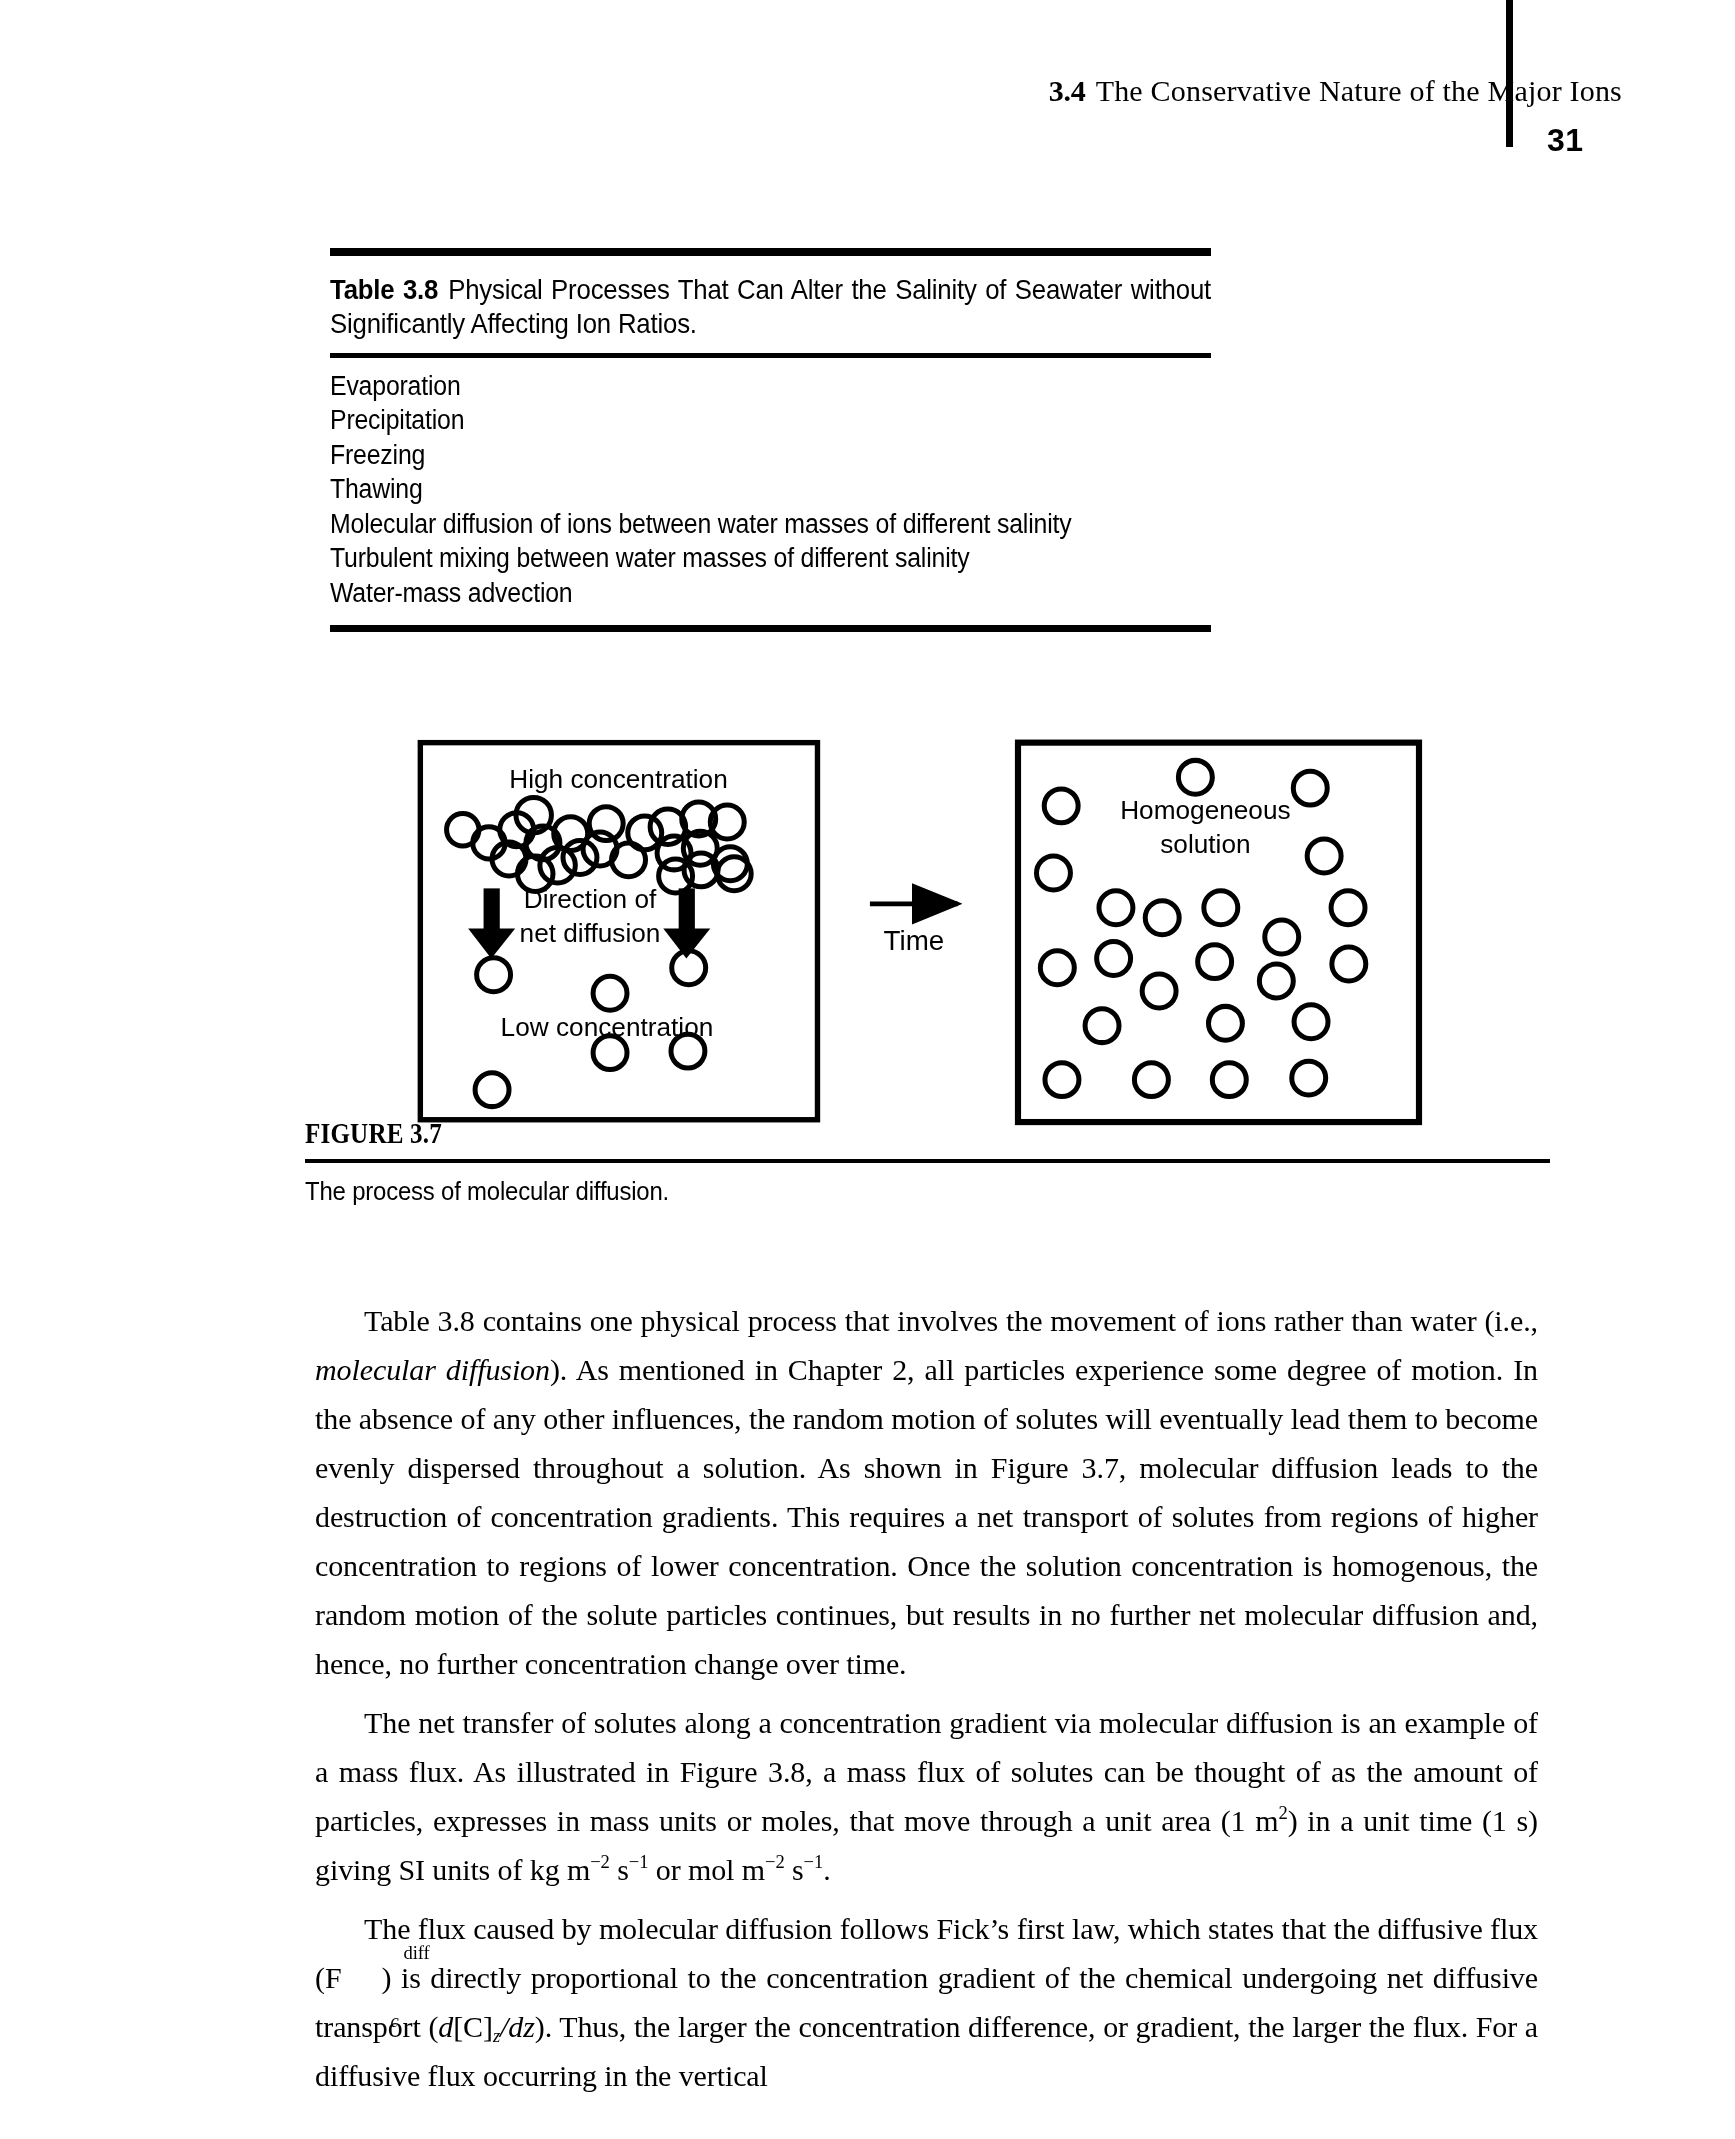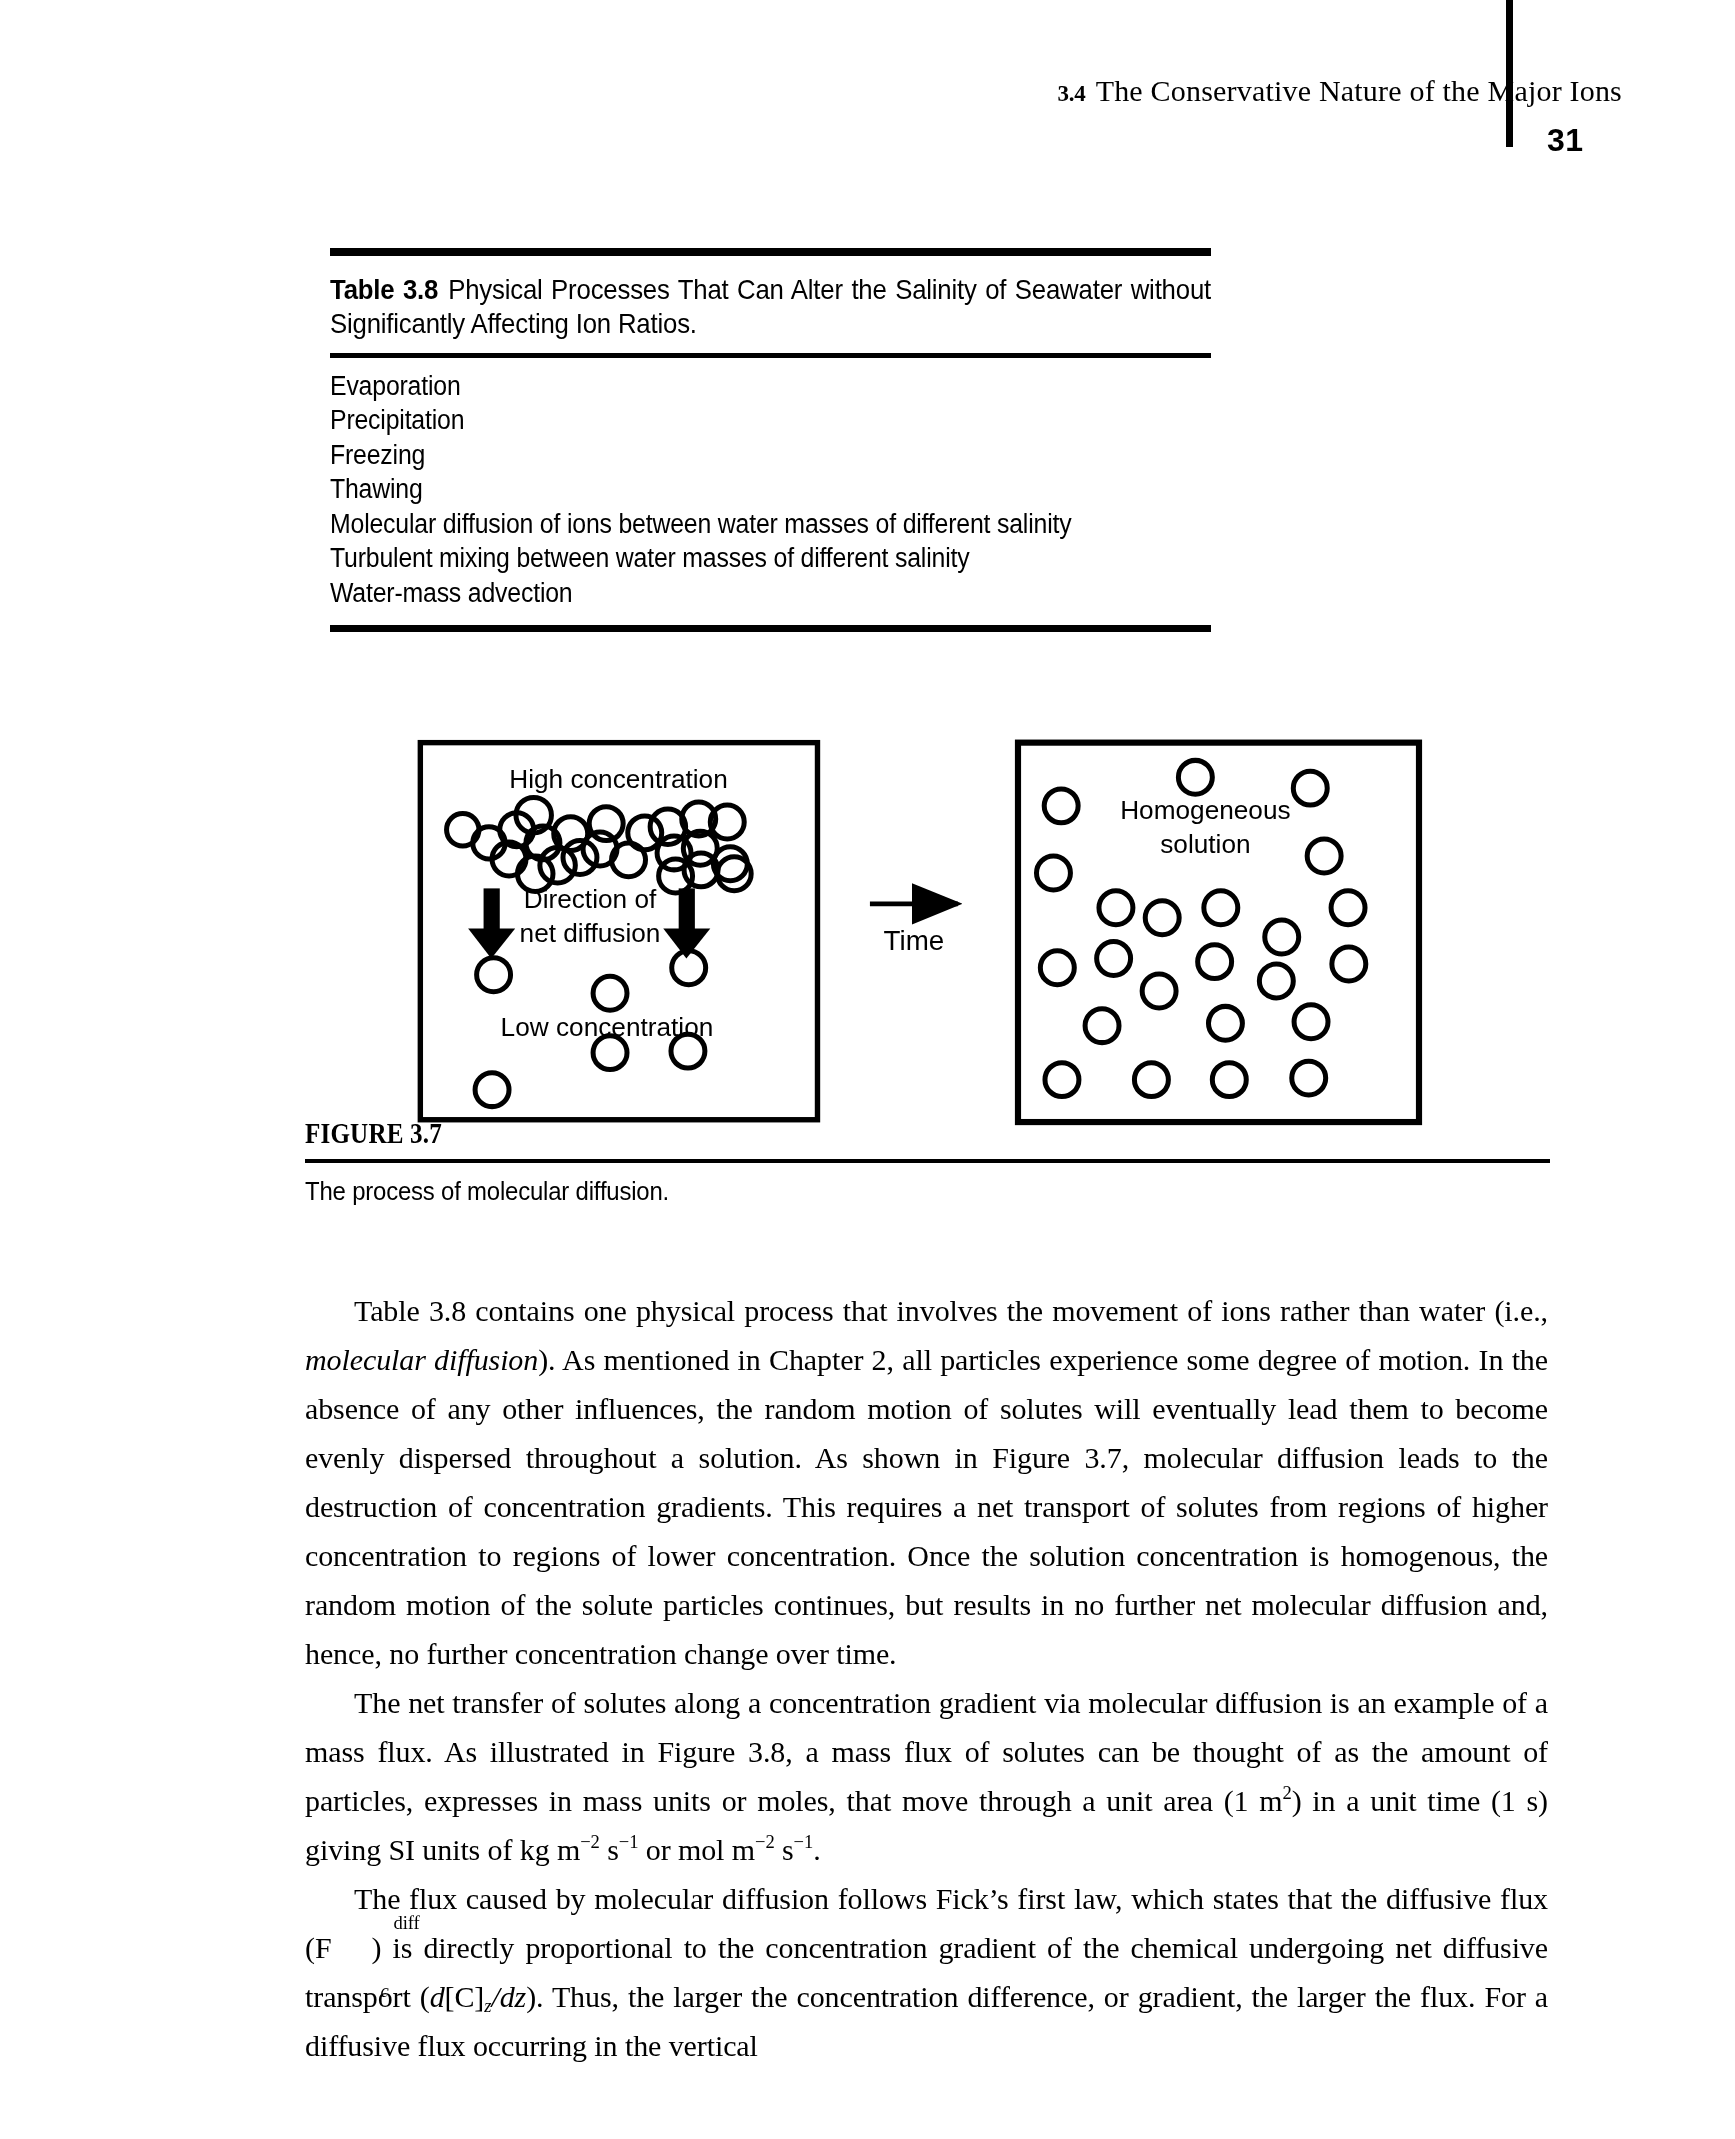--- a/index.html
+++ b/index.html
@@ -28,21 +28,21 @@
     position: absolute;
     right: 114px;
     top: 0;
     display: flex;
     align-items: baseline;
     white-space: nowrap;
   }
   .rh-num {
     font-family: "Liberation Serif", serif;
     font-weight: bold;
-    font-size: 23px;
+    font-size: 30px;
     letter-spacing: -0.2px;
   }
   .rh-title {
     font-family: "Liberation Serif", serif;
     font-size: 30px;
     margin-left: 10px;
     letter-spacing: 0.2px;
     text-align: right;
   }
   #rh-rule {
@@ -156,21 +156,21 @@
     left: 305px;
     top: 1286px;
     width: 1243px;
     font-family: "Liberation Serif", serif;
     font-size: 30px;
     line-height: 49px;
     text-align: justify;
     letter-spacing: -0.1px;
   }
   #body-text p {
-    margin: 0;
+    margin: 10px;
     text-indent: 49px;
   }
   #body-text i { font-style: italic; }
   sup, sub {
     font-size: 0.62em;
     line-height: 0;
   }
   sup { vertical-align: 0.62em; }
   sub { vertical-align: -0.28em; }
   .supsub {

